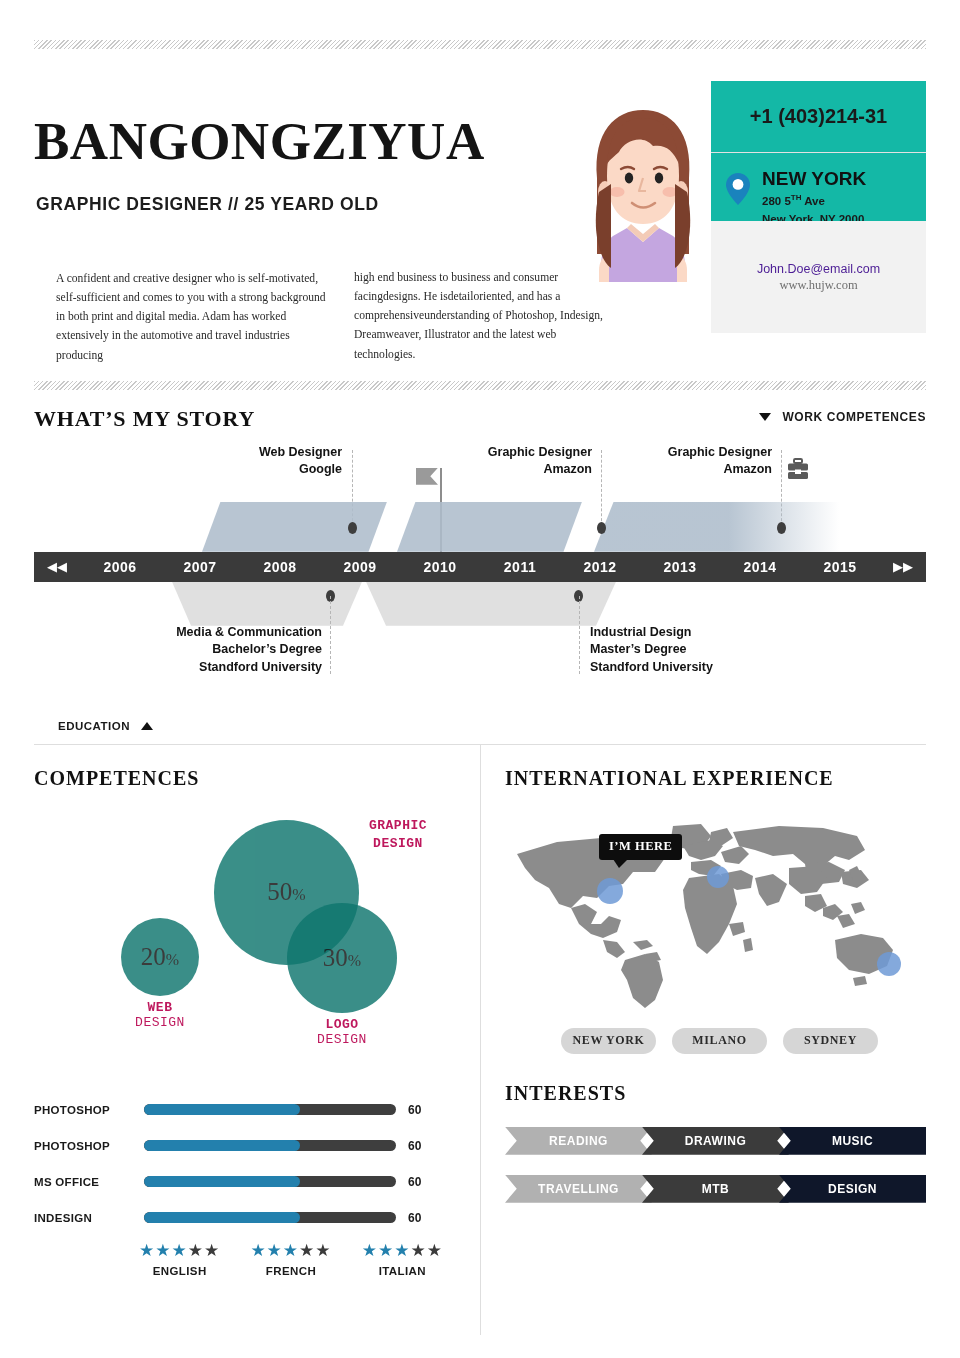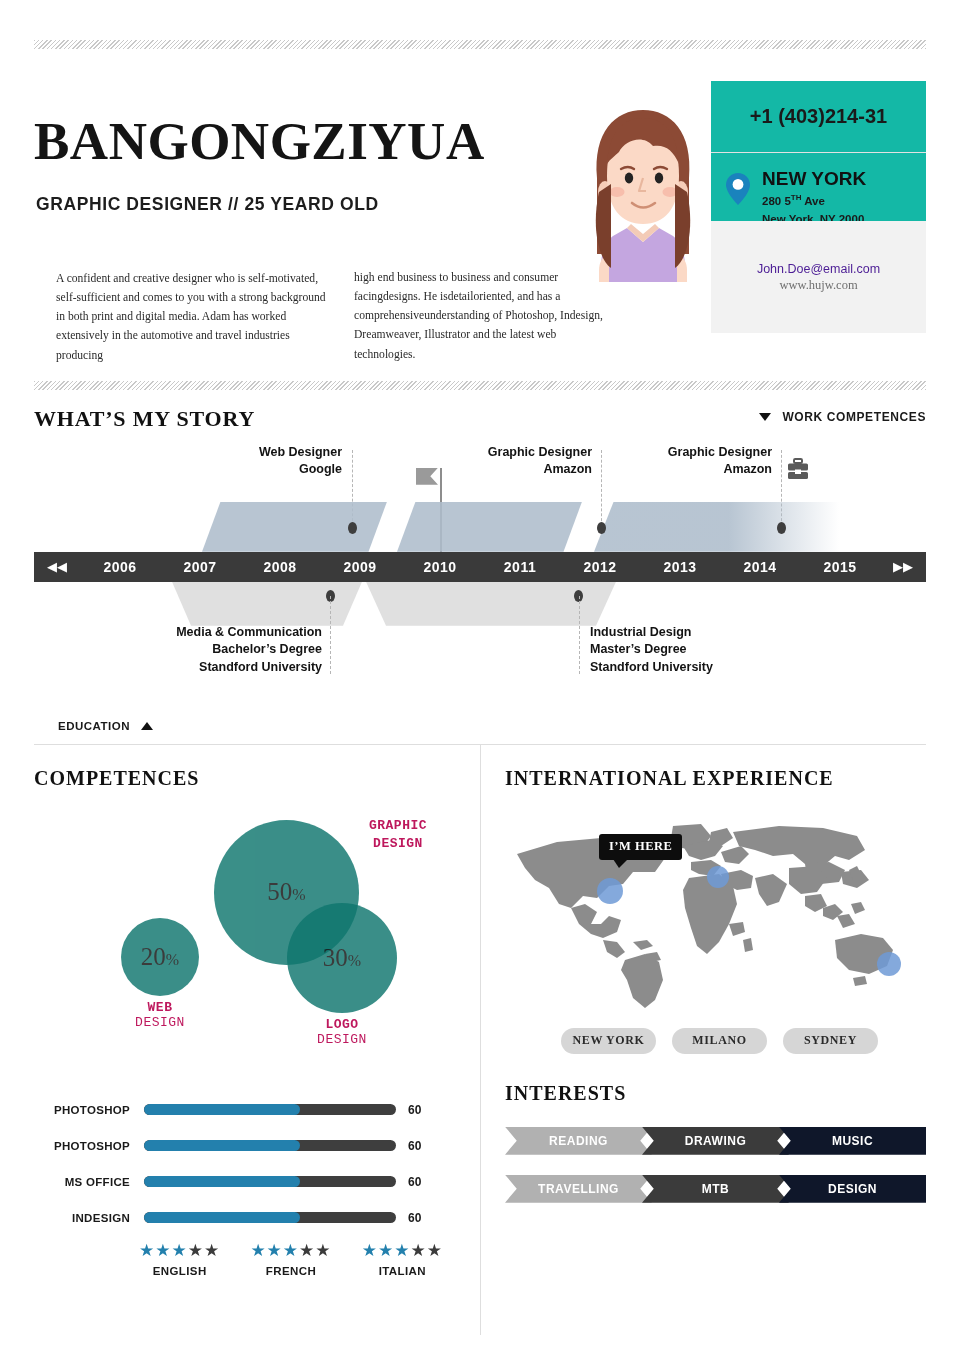--- a/index.html
+++ b/index.html
@@ -155,21 +155,21 @@
   .bub .pct { font-size: 25px; }
   .bub .pct .sm { font-size: 16px; }
   .bub-lbl { position:absolute; text-align:center; font-family:Liberation Mono, monospace; color:#be185d; line-height:1.15; }
   .bub-lbl .b { font-weight: bold; font-size: 13px; letter-spacing:.5px; }
   .bub-lbl .n { font-size: 13px; letter-spacing:.5px; }
   .bub-lbl.graphic { width: 62px; font-weight:bold; }
 
   
   .skills { margin-top: 4px; }
   .skill-row { display:flex; align-items:center; height: 36px; }
-  .skill-name { width: 110px; text-align:right; padding-right: 14px;
+  .skill-name { width: 110px; padding-right: 14px;
     font-size: 11.5px; font-weight: bold; letter-spacing:.3px; color:#1a1a1a; }
   .skill-track { position:relative; width: 252px; height: 11px; border-radius:6px; background:#3e3e3e; overflow:hidden; }
   .skill-fill { position:absolute; left:0; top:0; height:100%; border-radius:6px; background:#2380ad; }
   .skill-val { width: 42px; padding-left: 12px; font-size: 12px; font-weight:bold; color:#1a1a1a; }
 
   .langs { display:flex; margin-top: 6px; padding-left: 90px; }
   .lang { width: 120px; text-align:center; }
   .stars { font-size: 17px; letter-spacing: 1px; line-height: 1; }
   .stars .on { color: #2380ad; }
   .stars .off { color: #3b3b3b; }

